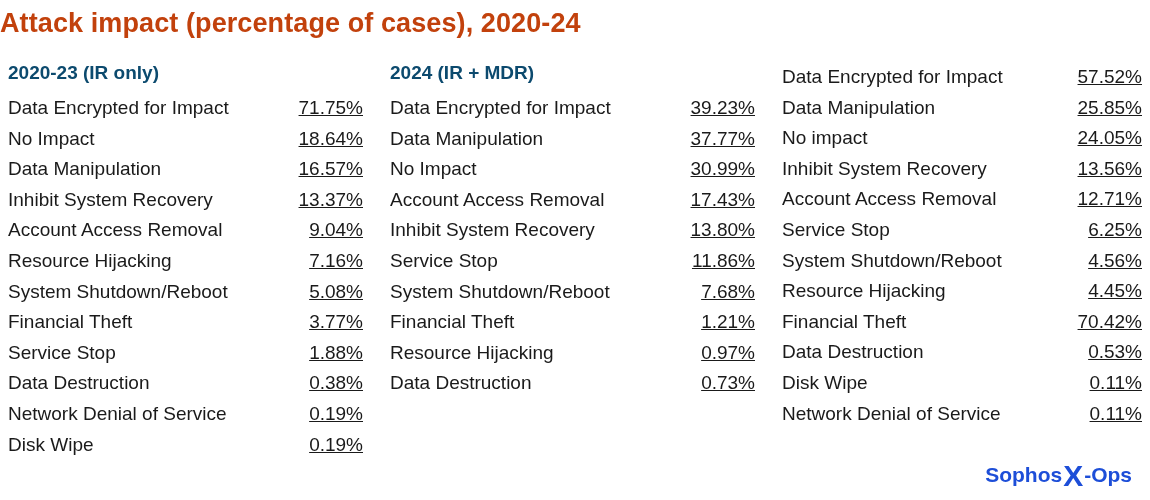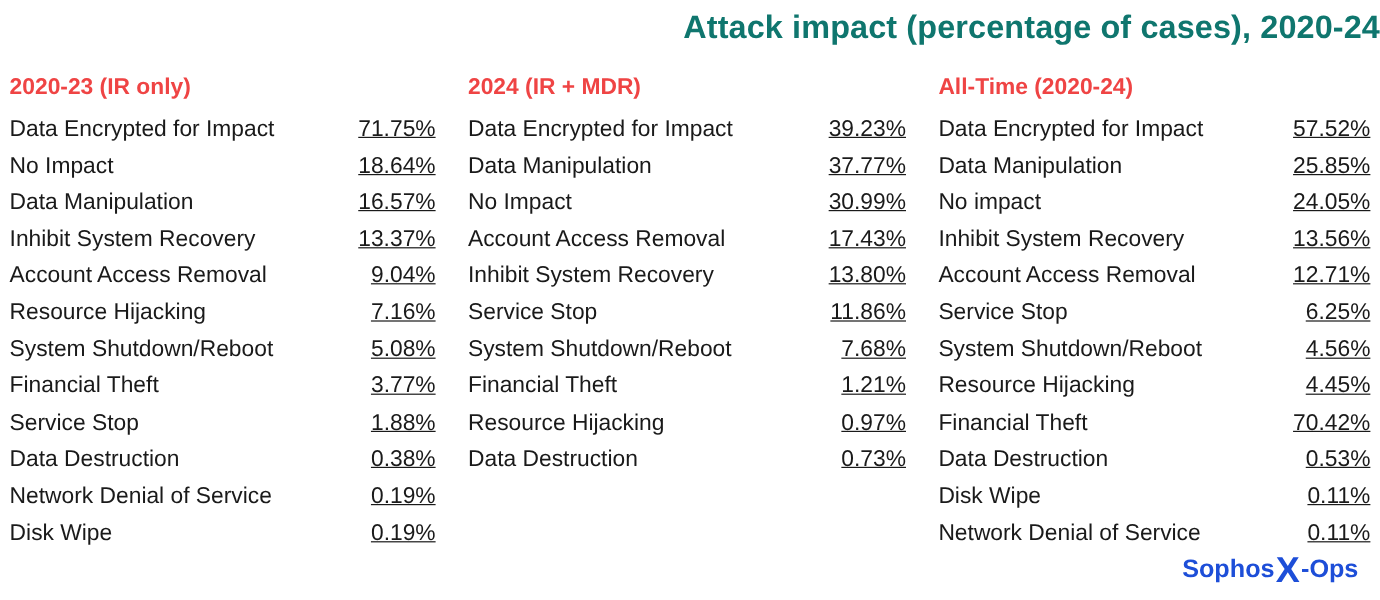--- a/index.html
+++ b/index.html
@@ -13,44 +13,44 @@
     font-family: "Liberation Sans", sans-serif;
     color: #000000;
     overflow: hidden;
     position: relative;
   }
   .title {
     position: absolute;
     top: 8px;
     left: 0;
     width: 1150px;
-    text-align: right;
+    text-align: left;
     font-size: 27px;
     font-weight: bold;
-    color: #0f766e;
+    color: #c2410c;
     letter-spacing: 0.1px;
   }
   .columns {
     position: absolute;
     top: 62px;
     left: 0;
     width: 1150px;
     display: flex;
     flex-direction: row;
   }
   .col {
     position: relative;
   }
   .col-0 { width: 382px; padding-left: 8px; }
   .col-1 { width: 392px; padding-left: 0px; }
   .col-2 { width: 368px; padding-left: 0px; }
   .col-head {
     font-size: 19px;
     font-weight: bold;
-    color: #ef4444;
+    color: #0c4a6e;
     margin-bottom: 9px;
   }
   .col-0 .col-head { margin-left: 0px; }
   .col-1 .col-head { margin-left: 0px; }
   .col-2 .col-head { margin-left: 0px; }
   .rows {
     display: block;
   }
   .row {
     display: flex;
@@ -194,21 +194,20 @@
         <span class="value">0.97%</span>
       </div>
       <div class="row">
         <span class="label">Data Destruction</span>
         <span class="value">0.73%</span>
       </div>
     </div>
   </div>
 
   <div class="col col-2">
-    <div class="col-head">All-Time (2020-24)</div>
     <div class="rows">
       <div class="row">
         <span class="label">Data Encrypted for Impact</span>
         <span class="value">57.52%</span>
       </div>
       <div class="row">
         <span class="label">Data Manipulation</span>
         <span class="value">25.85%</span>
       </div>
       <div class="row">

